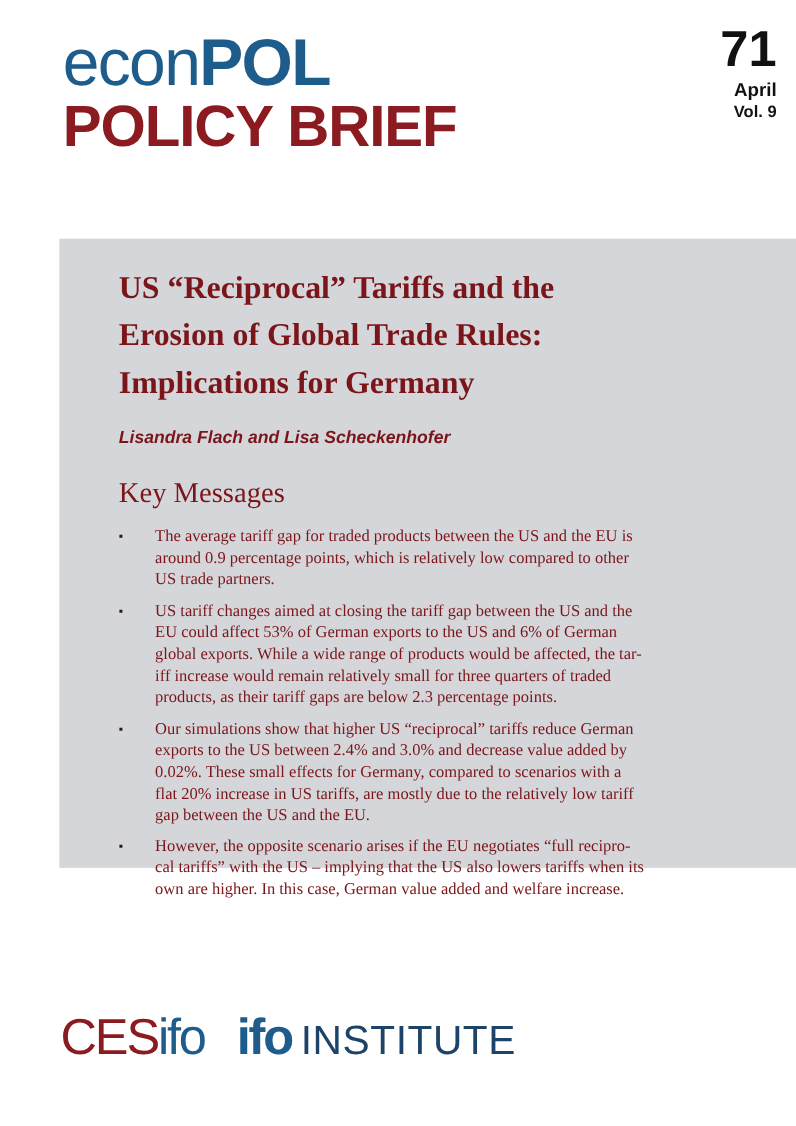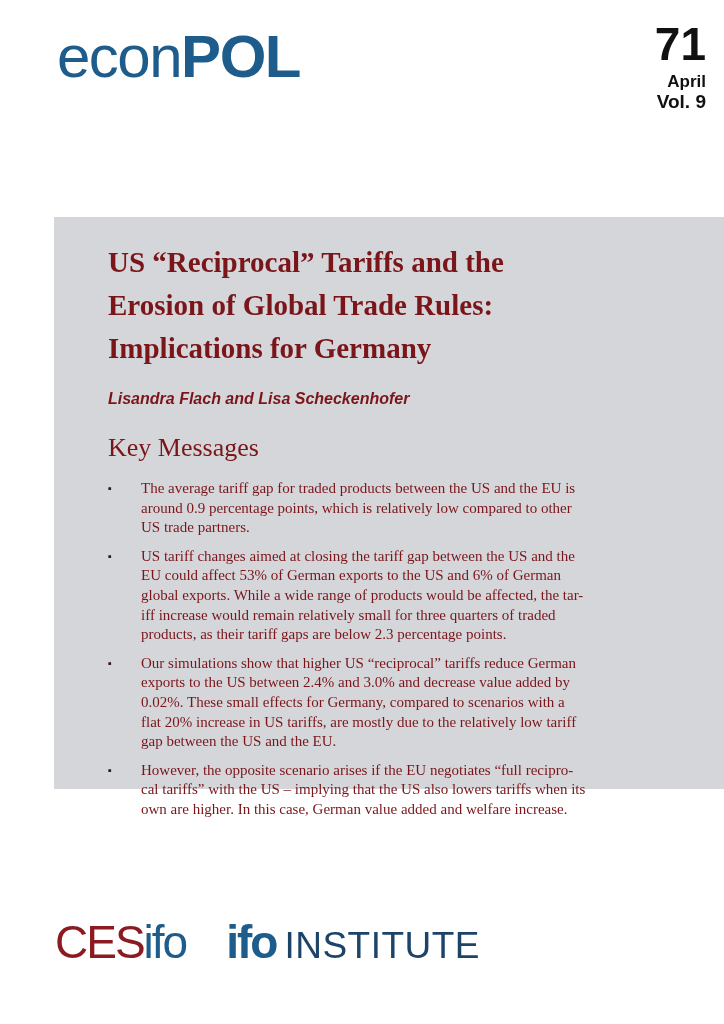--- a/index.html
+++ b/index.html
@@ -27,21 +27,21 @@
   .logo-line1 .pol{font-weight:700;}
   .logo-line2{
     font-size:53px;line-height:52px;font-weight:700;letter-spacing:-1px;
     color:var(--brand-maroon);white-space:nowrap;margin-top:2px;
   }
 
   .issue-block{position:absolute;right:34px;top:24px;text-align:right;color:var(--ink-black);}
   .issue-number{font-size:46px;line-height:40px;font-weight:700;text-align:center;}
   .issue-year{font-size:46px;line-height:40px;font-weight:700;}
   .issue-month{font-size:17px;line-height:20px;font-weight:700;margin-top:8px;}
-  .issue-volume{font-size:19px;line-height:20px;font-weight:700;}
+  .issue-volume{font-size:15px;line-height:20px;font-weight:700;}
 
   
   .brief-card{
     position:absolute;left:54px;top:217px;width:670px;height:572px;
     background:var(--box-gray);
   }
   .brief-title{
     position:absolute;left:54px;top:24px;width:560px;
     font-family:"Liberation Serif",serif;font-weight:700;
     font-size:29px;line-height:43px;color:var(--text-maroon);
@@ -74,37 +74,38 @@
     white-space:pre-line;
   }
 
   
   .footer-logos{
     position:absolute;left:55px;top:918px;display:flex;align-items:baseline;
   }
   .cesifo-logo{white-space:nowrap;font-weight:400;font-size:46px;line-height:48px;letter-spacing:-2px;}
   .cesifo-logo .ces{color:var(--brand-maroon);}
   .cesifo-logo .ifo{color:var(--brand-blue);}
-  .ifo-institute-logo{white-space:nowrap;margin-left:40px;}
+  .ifo-institute-logo{white-space:nowrap;margin-left:29px;}
   .ifo-institute-logo .ifo{
     font-weight:700;font-size:46px;line-height:48px;letter-spacing:-2px;
     color:var(--brand-blue);
   }
   .ifo-institute-logo .institute{
     font-weight:400;font-size:37px;letter-spacing:0.5px;
     color:var(--institute-blue);margin-left:8px;
   }
 </style>
 </head>
 <body>
 
 <div class="page">
 
   <div class="logo-block">
     <div class="logo-line1"><span class="econ">econ</span><span class="pol">POL</span></div>
+    <div class="logo-line2">POLICY BRIEF</div>
   </div>
 
   <div class="issue-block">
     <div class="issue-number">71</div>
     <div class="issue-month">April</div>
     <div class="issue-volume">Vol. 9</div>
   </div>
 
   <div class="brief-card">
     <div class="brief-title">US “Reciprocal” Tariffs and the

